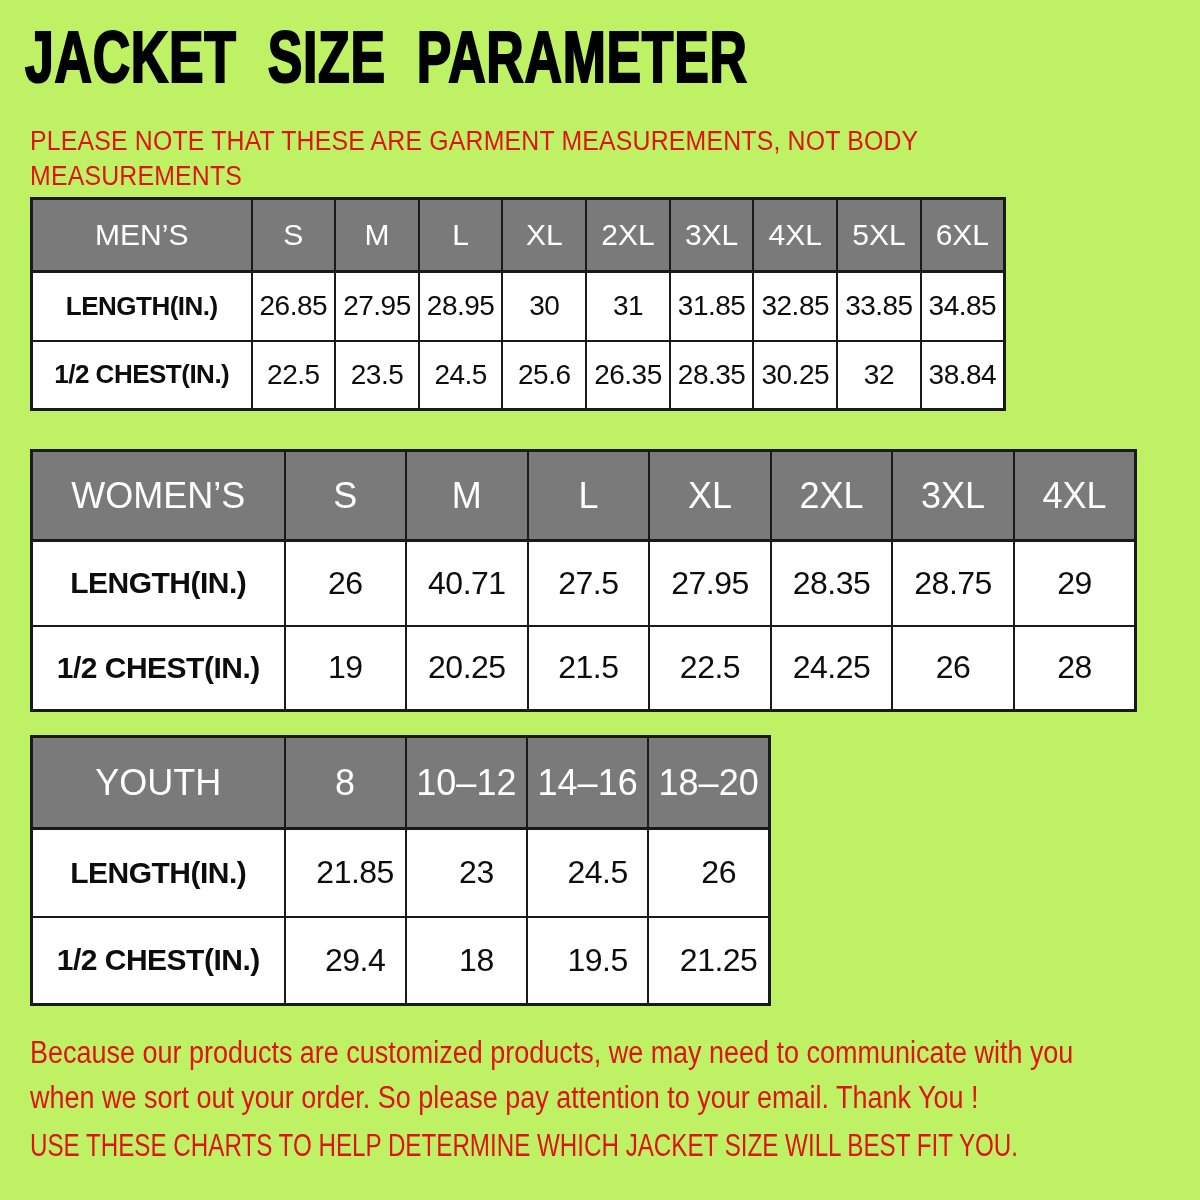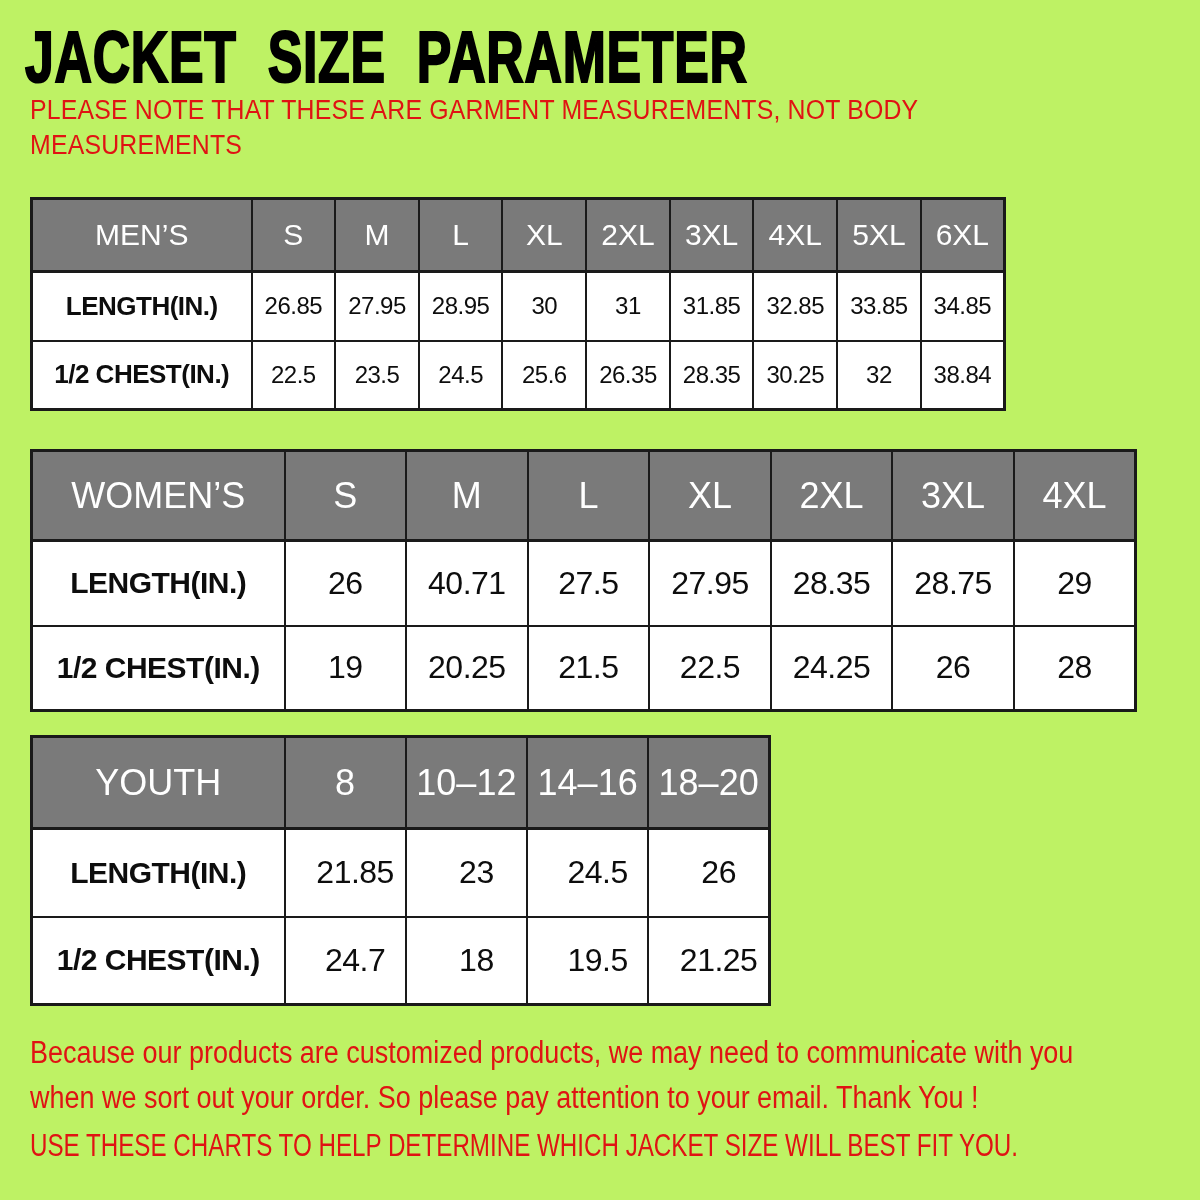--- a/index.html
+++ b/index.html
@@ -20,21 +20,21 @@
 
   
   .title{
     position:absolute;left:25px;top:20px;
     font-size:72px;font-weight:700;line-height:1.05;
     color:#000;white-space:nowrap;
     letter-spacing:1px;word-spacing:22px;
     transform:scaleX(0.72);transform-origin:0 0;
     -webkit-text-stroke:2.2px #000;
   }
-  .note{position:absolute;left:30px;top:93px;color:var(--red);}
+  .note{position:absolute;left:30px;top:124px;color:var(--red);}
   .note div{
     font-size:27px;font-weight:400;line-height:35px;white-space:nowrap;
     transform:scaleX(0.92);transform-origin:0 0;letter-spacing:0.2px;
   }
 
   
   table{
     position:absolute;border-collapse:collapse;table-layout:fixed;
     background:#fff;border:3px solid var(--line);
   }
@@ -49,21 +49,21 @@
   }
   .value-cell{letter-spacing:-0.5px;}
   .label-cell{font-weight:700;letter-spacing:-0.5px;}
 
   
   #mens{left:30px;top:197px;width:976px;}
   #mens td:first-child{width:220px;}
   #mens tr.header-row{height:73px;}
   #mens tr.body-row{height:69px;}
   #mens .group-cell,#mens .size-cell{font-size:30px;}
-  #mens .value-cell{font-size:24px;}
+  #mens .value-cell{font-size:28px;}
   #mens .label-cell{font-size:26px;}
 
   
   #womens{left:30px;top:449px;width:1107px;}
   #womens td:first-child{width:253px;}
   #womens tr.header-row{height:90px;}
   #womens tr.body-row{height:85px;}
   #womens .group-cell,#womens .size-cell{font-size:36px;}
   #womens .value-cell{font-size:32px;}
   #womens .label-cell{font-size:30px;}
@@ -188,21 +188,21 @@
         </tr>
         <tr class="body-row">
           <td class="label-cell">LENGTH(IN.)</td>
           <td class="value-cell">21.85</td>
           <td class="value-cell">23</td>
           <td class="value-cell">24.5</td>
           <td class="value-cell">26</td>
         </tr>
         <tr class="body-row">
           <td class="label-cell">1/2 CHEST(IN.)</td>
-          <td class="value-cell">24.7</td>
+          <td class="value-cell">29.4</td>
           <td class="value-cell">18</td>
           <td class="value-cell">19.5</td>
           <td class="value-cell">21.25</td>
         </tr>
       </tbody>
     </table>
 
   <div class="footer-para1">
     <div>Because our products are customized products, we may need to communicate with you</div>
     <div>when we sort out your order. So please pay attention to your email. Thank You !</div>

